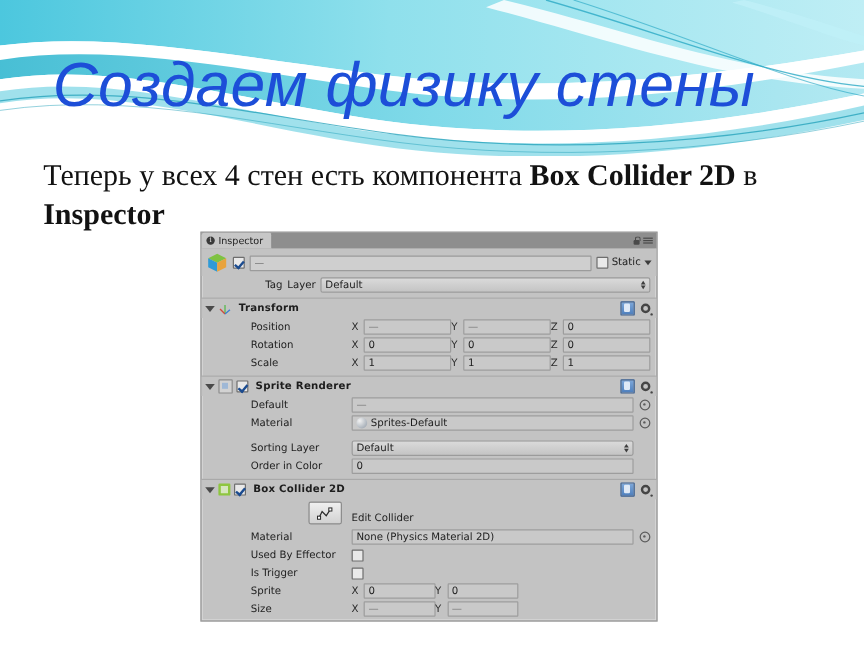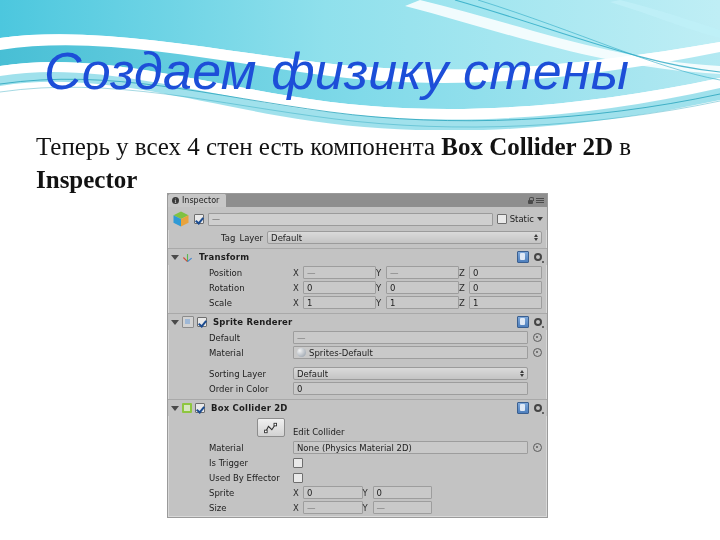--- a/index.html
+++ b/index.html
@@ -380,29 +380,29 @@
         <span class="ec-label">Edit Collider</span>
       </div>
 
       <div class="row">
         <span class="row-label">Material</span>
         <span class="field" style="flex:1;">None (Physics Material 2D)</span>
         <span class="target-icon"></span>
       </div>
 
       <div class="row checkbox-row">
+        <span class="row-label">Used By Effector</span>
+        <span class="chk"></span>
+      </div>
+
+      <div class="row checkbox-row">
         <span class="row-label">Is Trigger</span>
         <span class="chk"></span>
       </div>
 
-      <div class="row checkbox-row">
-        <span class="row-label">Used By Effector</span>
-        <span class="chk"></span>
-      </div>
-
       <div class="row">
         <span class="row-label">Sprite</span>
         <span class="vec3" style="padding-right:110px;">
           <span class="cell">
               <span class="axis">X</span>
               <span class="field">0</span>
             </span>
           <span class="cell">
               <span class="axis">Y</span>
               <span class="field">0</span>

